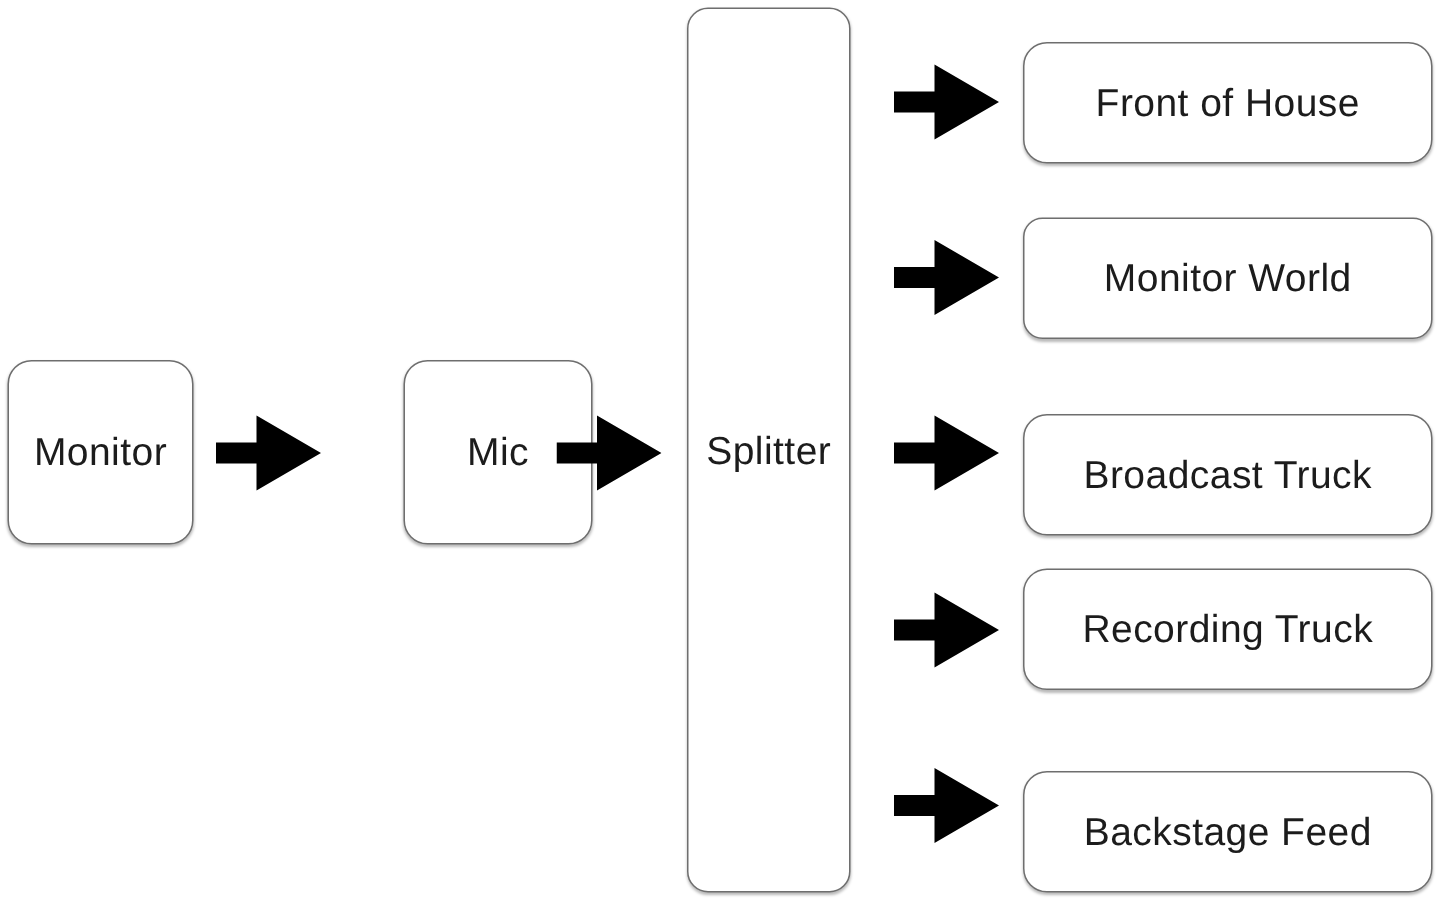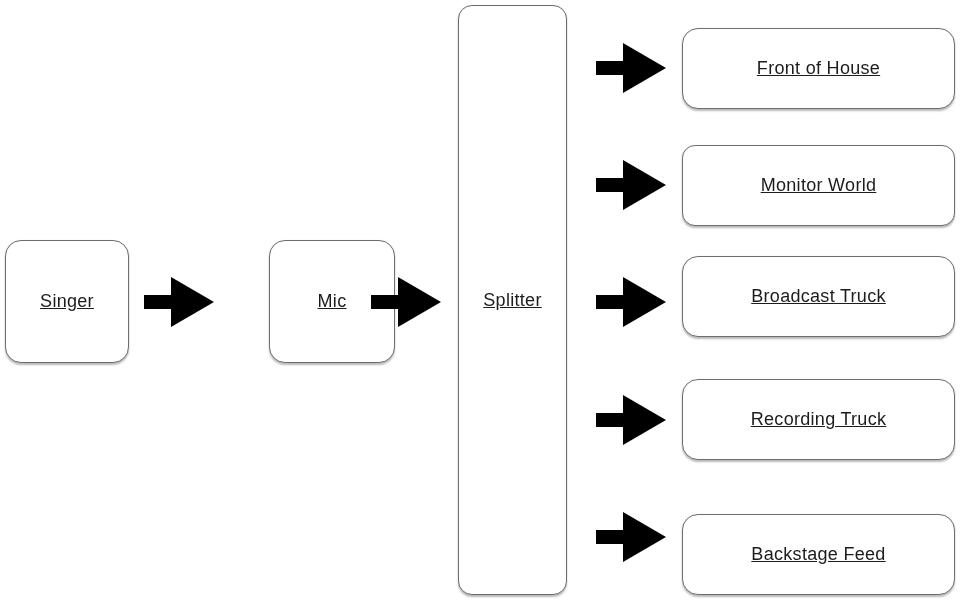--- a/index.html
+++ b/index.html
@@ -23,34 +23,33 @@
   .node {
     position: absolute;
     display: flex;
     align-items: center;
     justify-content: center;
     background: var(--bg);
     border: 1.5px solid var(--border);
     border-radius: 16px;
     box-shadow: 0 1.5px 2px rgba(0,0,0,0.28);
     color: var(--text);
-    font-size: 18px;
+    font-size: 26px;
     letter-spacing: 0.3px;
     white-space: nowrap;
-    text-decoration: underline;
   }
 
   .node-singer   { left: 5px;   top: 240px; width: 124px; height: 123px; }
   .node-mic      { left: 244px; top: 240px; width: 126px; height: 123px; margin-left: 25px; }
   .node-splitter { left: 458px; top: 5px;   width: 109px; height: 590px; border-radius: 14px; }
 
   .node-out { left: 682px; width: 273px; height: 81px; }
   .out-0 { top: 28px;  }
   .out-1 { top: 145px; border-radius: 13px; }
-  .out-2 { top: 256px; justify-content: center; }
+  .out-2 { top: 276px; justify-content: center; }
   .out-3 { top: 379px; }
   .out-4 { top: 514px; }
 
   .arrow {
     position: absolute;
     width: 70px;
     height: 56px;
   }
   .arrow svg { display: block; width: 100%; height: 100%; }
   .arrow polygon { fill: var(--arrow); }
@@ -63,21 +62,21 @@
   .ar-2 { top: 274px; }
   .ar-3 { top: 392px; }
   .ar-4 { top: 509px; }
 </style>
 </head>
 <body>
 
 <div class="canvas">
 
   <div class="node node-singer">
-    <span>Singer</span>
+    <span>Monitor</span>
   </div>
 
   <div class="arrow arrow-a">
     <svg viewBox="0 0 70 56" aria-hidden="true">
         <polygon points="0,21 27,21 27,3 70,28 27,53 27,35 0,35"></polygon>
       </svg>
   </div>
 
   <div class="node node-mic">
     <span>Mic</span>

